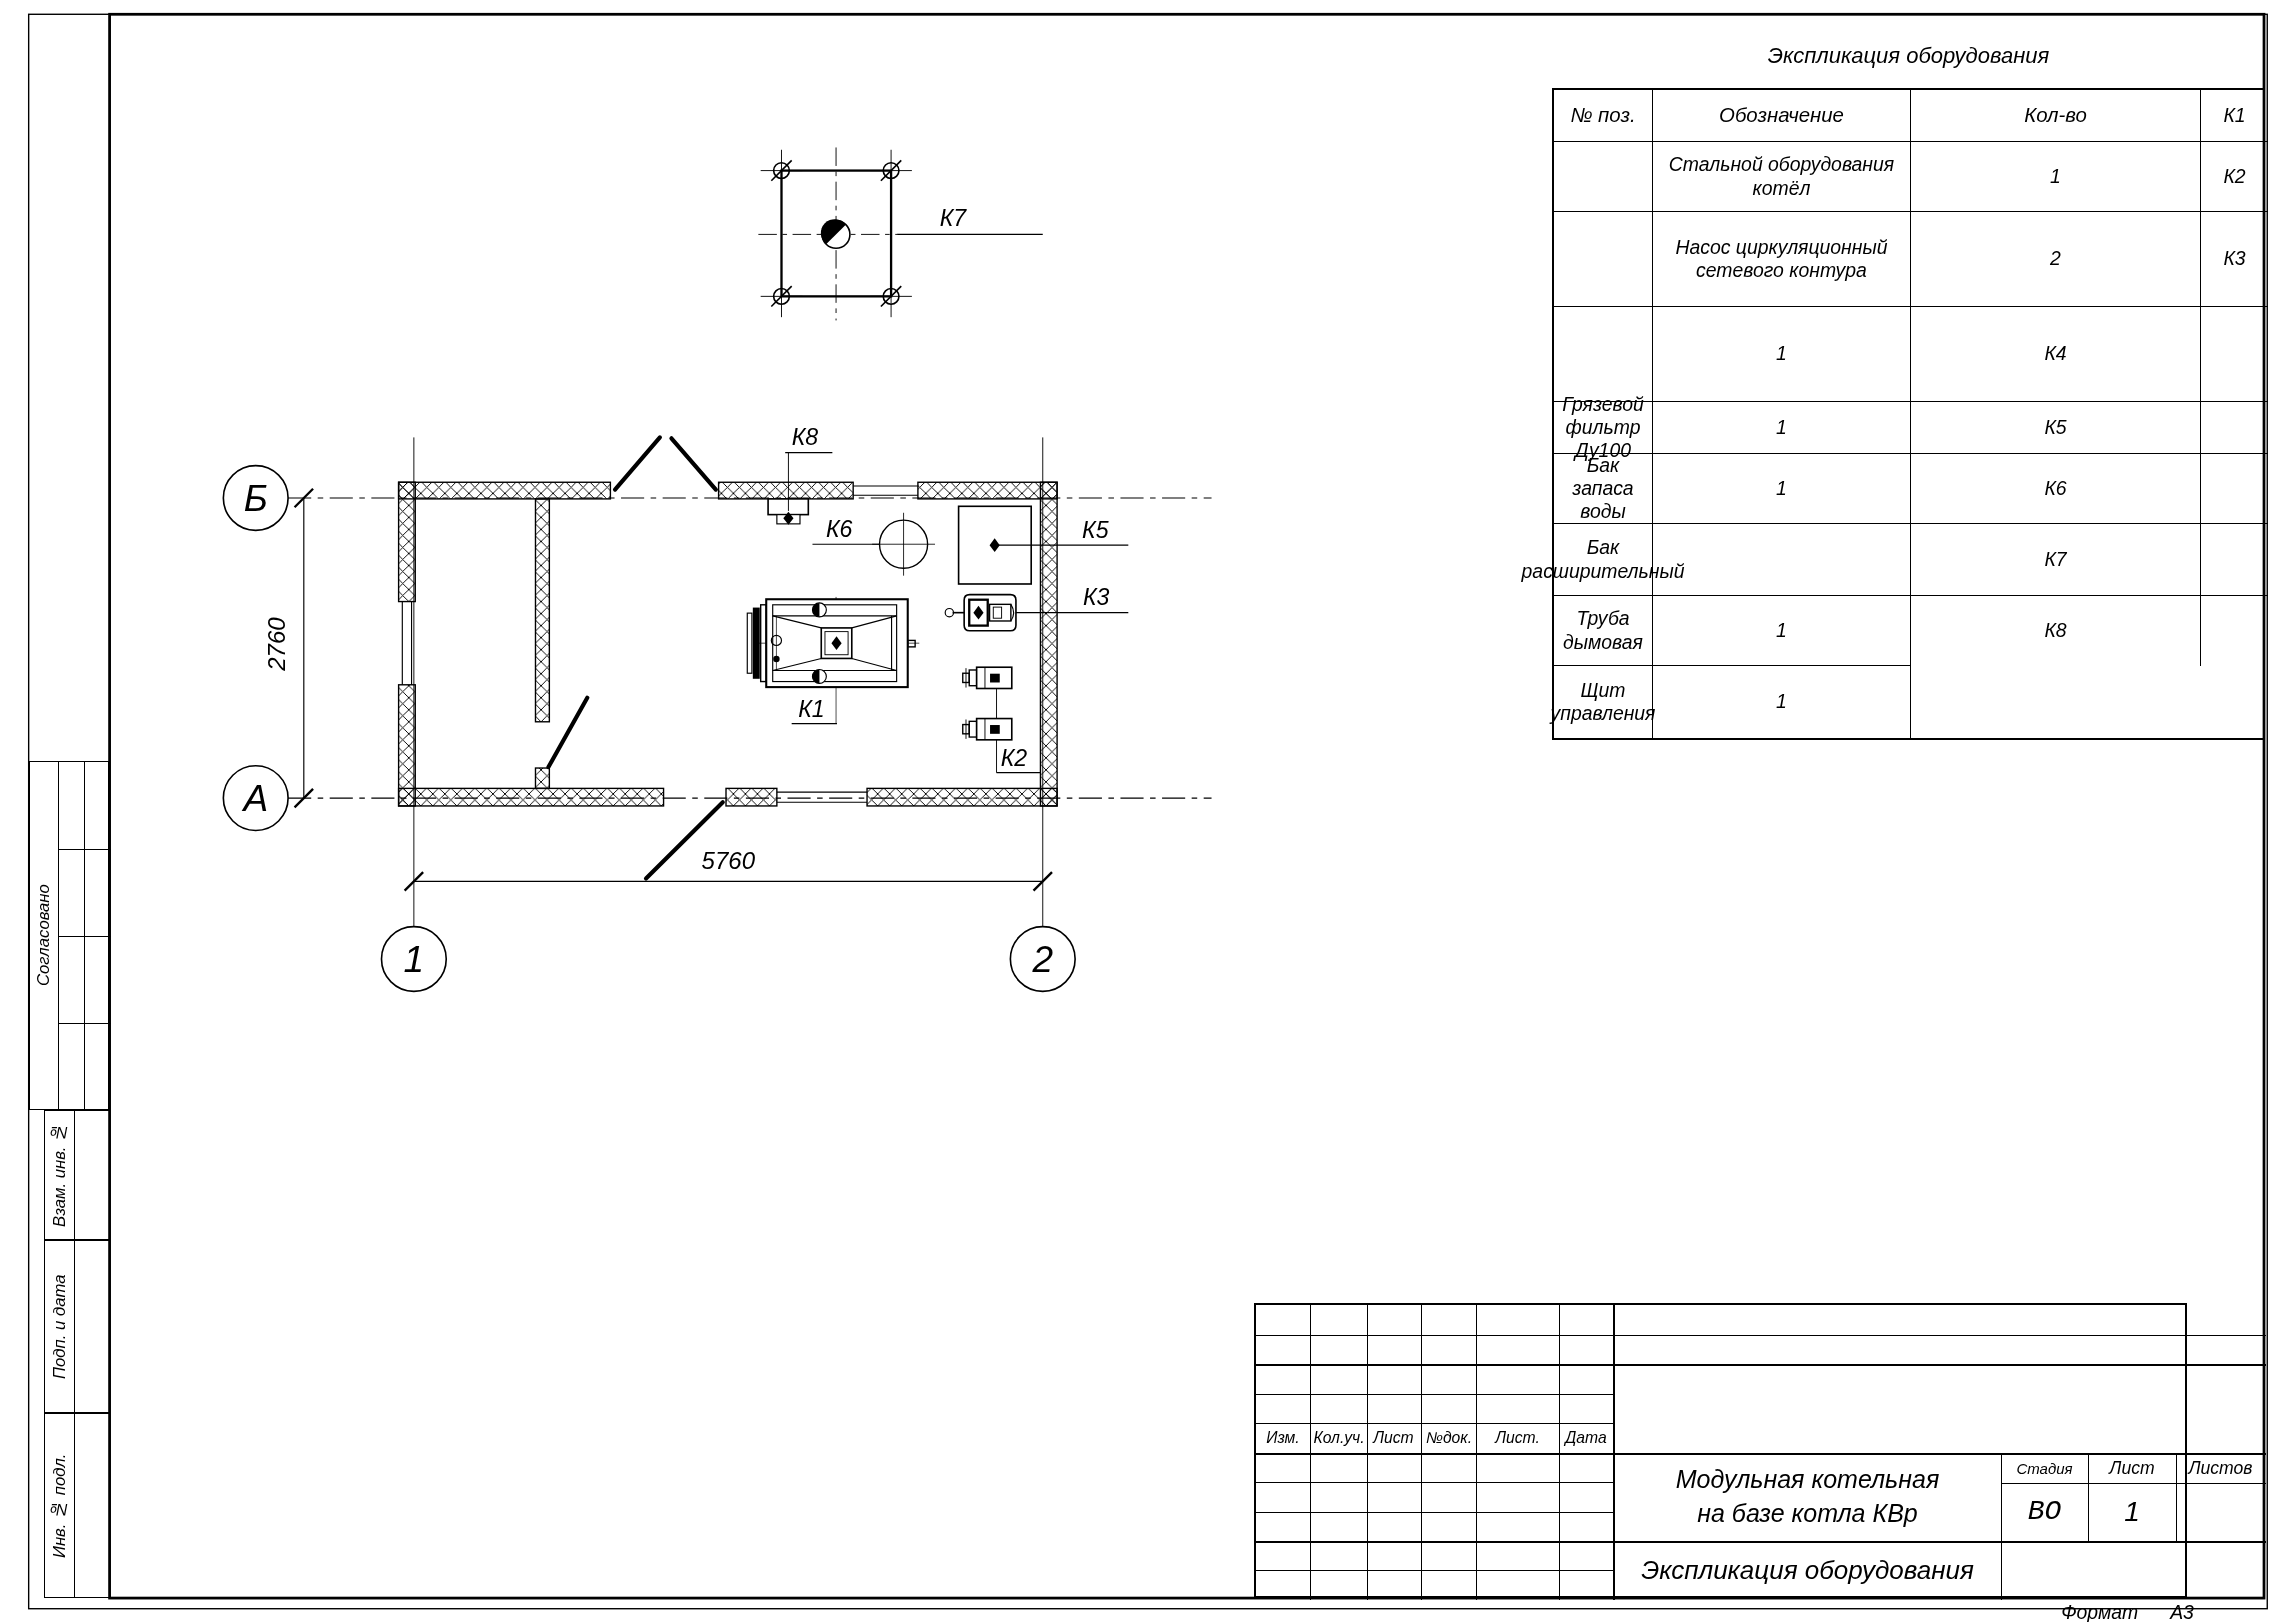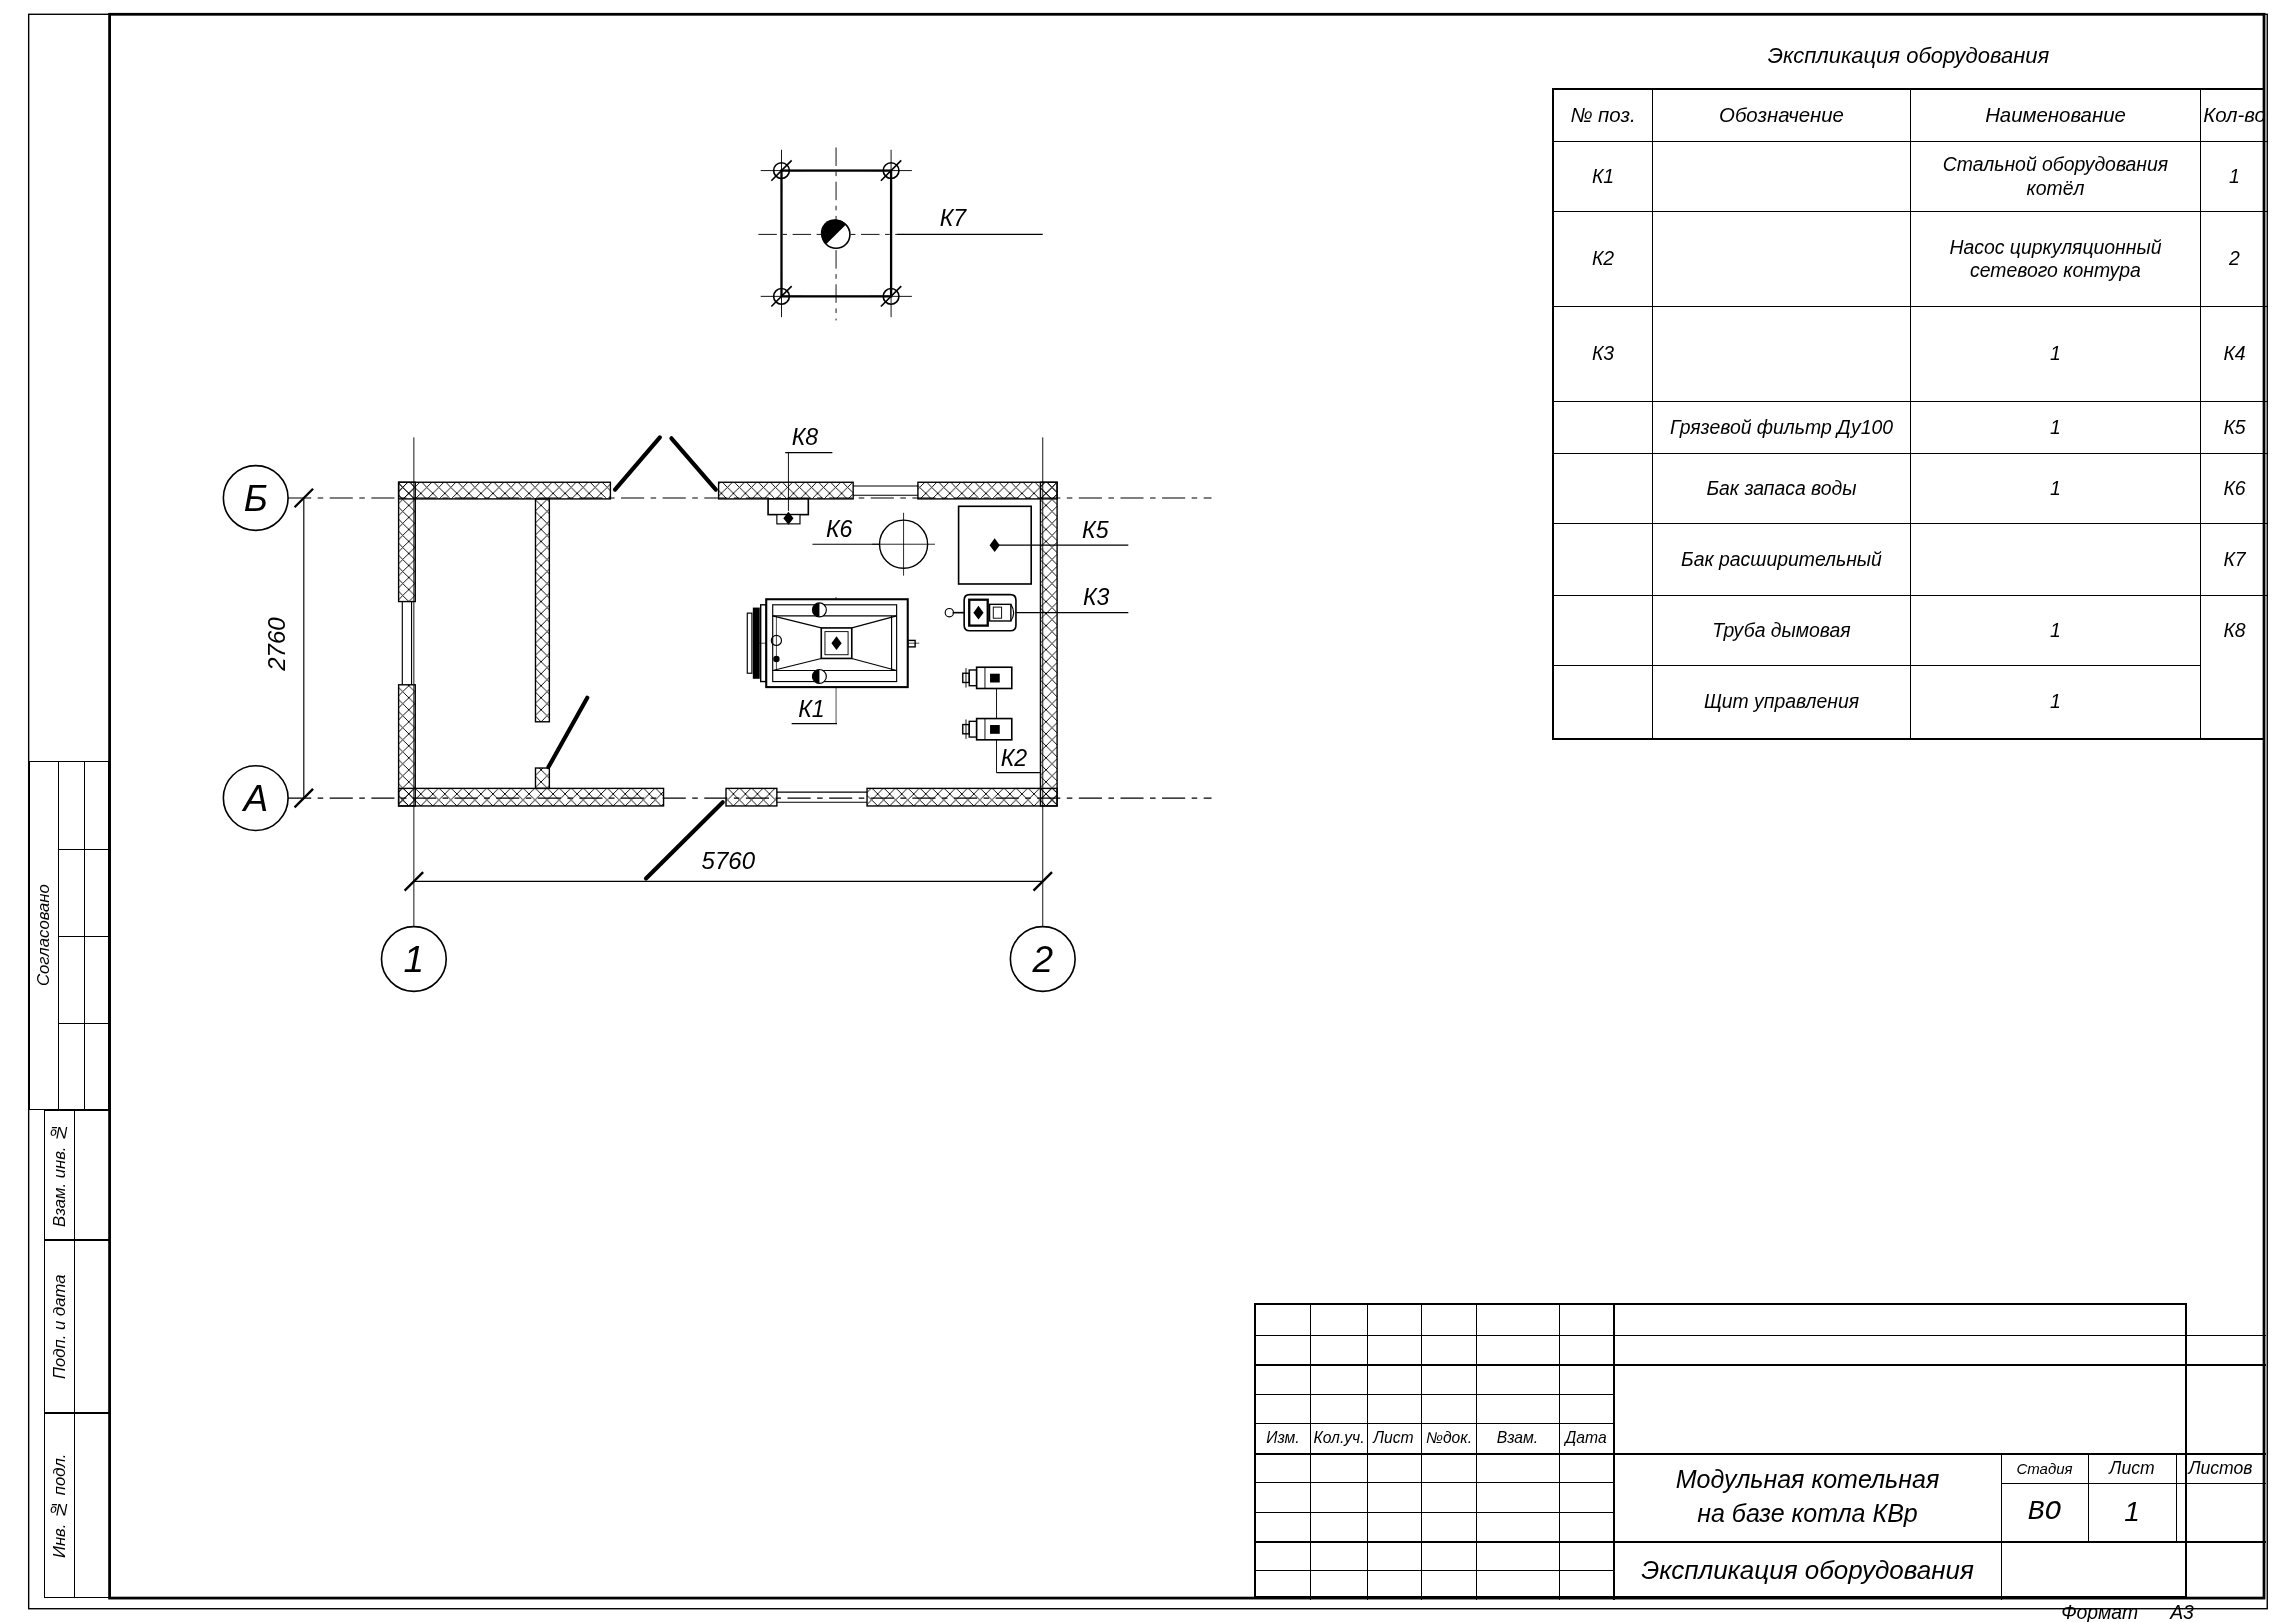--- a/index.html
+++ b/index.html
@@ -249,21 +249,20 @@
       <text x="1726" y="1550" font-size="50">К1</text>
       <text x="2164" y="1656" font-size="50">К2</text>
     </g>
   </svg>
 
   <div class="abs eq-title">Экспликация оборудования</div>
 
   <div class="abs eq-table">
     <div class="c hd">№ поз.</div>
     <div class="c hd">Обозначение</div>
-    <div class="c hd">Наименование</div>
     <div class="c hd">Кол-во</div>
 
     <div class="c">К1</div>
     <div class="c"></div>
     <div class="c">Стальной оборудования котёл</div>
     <div class="c">1</div>
 
     <div class="c">К2</div>
     <div class="c"></div>
     <div class="c">Насос циркуляционный сетевого контура</div>
@@ -317,21 +316,21 @@
     <div class="tb-h" style="left:0;top:207px;width:358px"></div>
     <div class="tb-hthick" style="left:0;top:236px;width:1010px"></div>
     <div class="tb-h" style="left:0;top:265px;width:358px"></div>
 
     <div class="tb-h" style="left:358px;top:30px;width:652px"></div>
 
     <div class="tb-lbl" style="left:0;width:54px">Изм.</div>
     <div class="tb-lbl" style="left:54px;width:58px">Кол.уч.</div>
     <div class="tb-lbl" style="left:111px;width:53px">Лист</div>
     <div class="tb-lbl" style="left:165px;width:56px">№док.</div>
-    <div class="tb-lbl" style="left:220px;width:83px">Взам.</div>
+    <div class="tb-lbl" style="left:220px;width:83px">Лист.</div>
     <div class="tb-lbl" style="left:303px;width:54px">Дата</div>
 
     <div class="tb-cell" style="left:358px;top:148px;width:387px;height:88px;border-right:1.4px solid #000;font-size:25px;line-height:1.35;flex-direction:column;">
       <span>Модульная котельная</span>
       <span>на базе котла КВр</span>
     </div>
 
     <div class="tb-cell" style="left:745px;top:148px;width:87px;height:30px;border-right:0.9px solid #000;border-bottom:0.9px solid #000;font-size:15px;">Стадия</div>
     <div class="tb-cell" style="left:832px;top:148px;width:88px;height:30px;border-right:0.9px solid #000;border-bottom:0.9px solid #000;font-size:17.6px;">Лист</div>
     <div class="tb-cell" style="left:919px;top:148px;width:91px;height:30px;border-bottom:0.9px solid #000;font-size:17.6px;">Листов</div>

